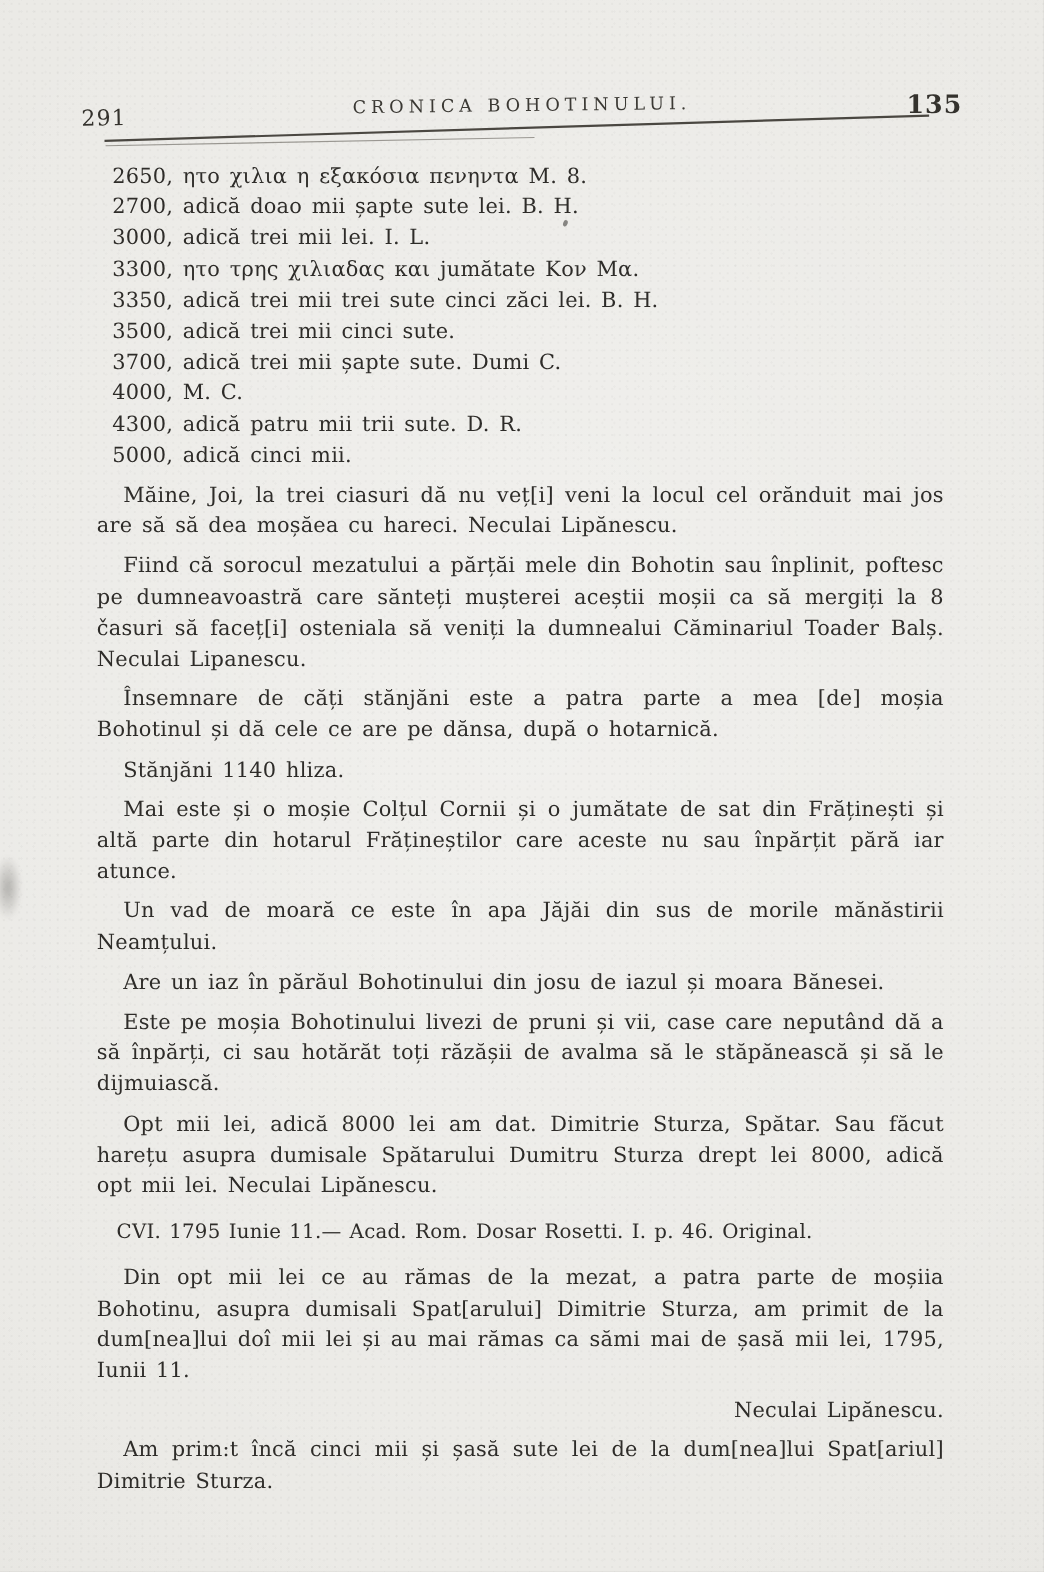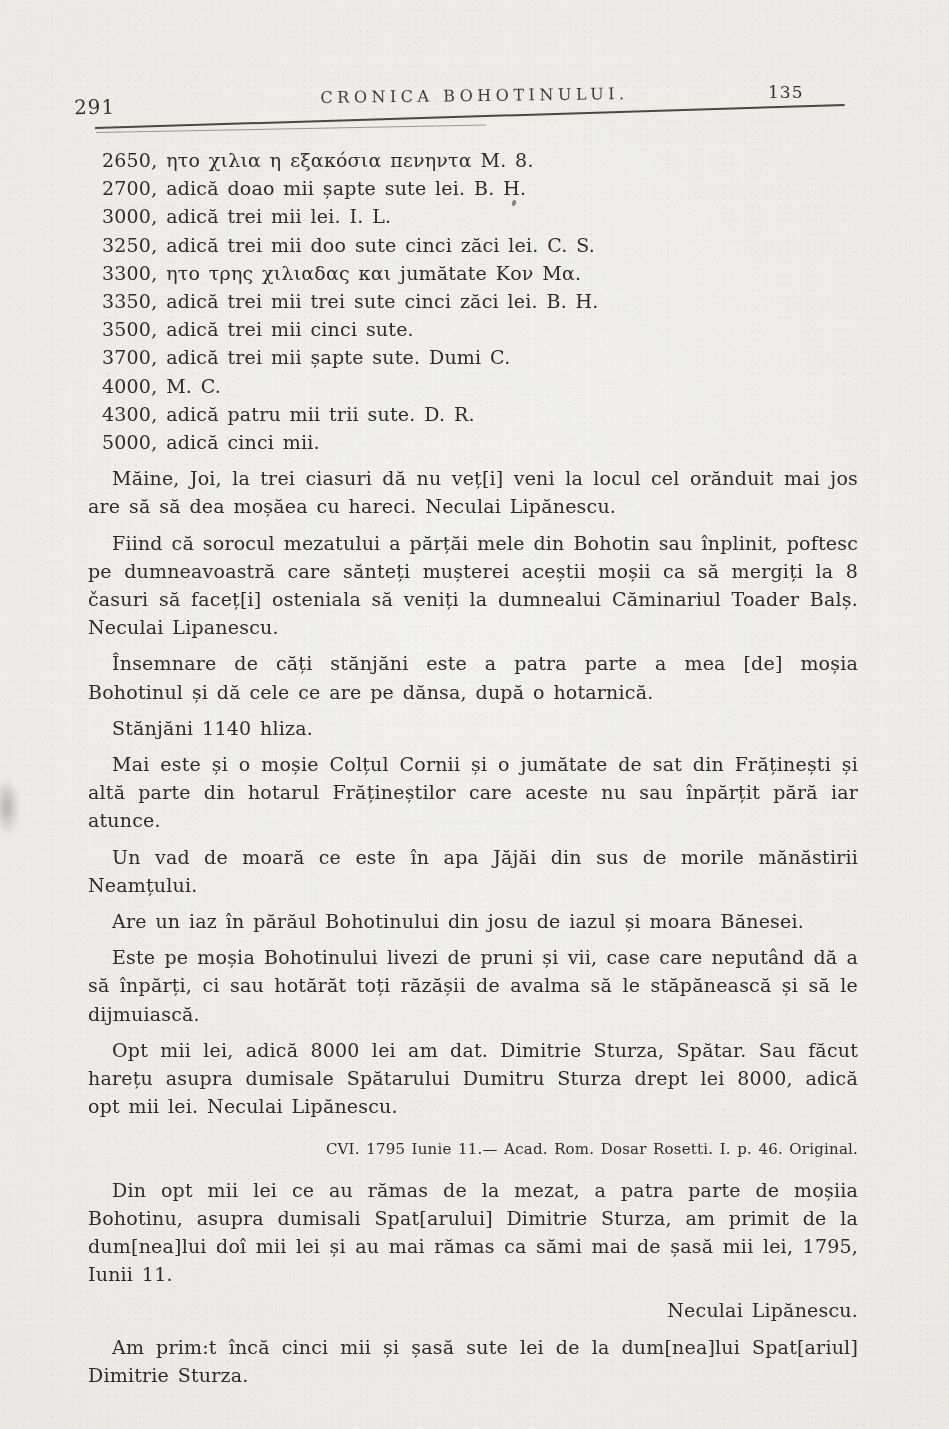--- a/index.html
+++ b/index.html
@@ -17,22 +17,22 @@
     color:#2e2c29;
     font-family:"DejaVu Serif", serif;
     overflow:hidden;
   }
   .folio-no{
     position:absolute;left:74px;top:95px;
     font-size:20px;letter-spacing:1px;color:#34322d;
     transform:rotate(-1deg);
   }
   .page-no{
-    position:absolute;left:768px;top:82px;
-    font-size:17px;letter-spacing:1px;color:#34322d;
+    position:absolute;left:824px;top:82px;
+    font-size:23px;letter-spacing:1px;color:#34322d;font-weight:bold;
   }
   .running-title{
     position:absolute;left:0;right:0;top:86px;
     text-align:center;
     font-size:16px;letter-spacing:4.5px;color:#3b3934;
     font-variant:small-caps;
     transform:rotate(-0.7deg);
   }
   .rule{
     position:absolute;left:95px;top:127px;width:750px;height:1.6px;
@@ -47,23 +47,23 @@
   .body{
     position:absolute;left:80px;top:146px;width:786px;
     font-size:19px;line-height:28.2px;
     letter-spacing:0.2px;word-spacing:2.5px;
     text-align:justify;
   }
   .price-list{padding-left:22px;}
   .price-list .entry{white-space:nowrap;}
   .body p{margin:8px;text-indent:24px;}
   .citation{
-    font-size:15px;line-height:26px;
+    font-size:18px;line-height:26px;
     margin-top:15px !important;margin-bottom:14px !important;
-    text-align:right;text-indent:18px !important;
+    text-align:left;text-indent:18px !important;
     word-spacing:1.5px;
   }
   .signature{text-indent:122px !important;text-align:right;}
   .smudge{
     position:absolute;left:-10px;top:768px;width:34px;height:78px;
     background:radial-gradient(closest-side, rgba(70,68,64,0.35), rgba(70,68,64,0) 75%);
     filter:blur(2px);
   }
   .speck{
     position:absolute;left:512px;top:200px;width:4px;height:6px;
@@ -81,21 +81,20 @@
   <span class="page-no">135</span>
   <div class="rule"></div>
   <div class="rule-2"></div>
 
   <div class="body">
 
     <div class="price-list">
       <div class="entry">2650, ητο χιλια η εξακόσια πενηντα Μ. 8.</div>
       <div class="entry">2700, adică doao mii șapte sute lei. B. H.</div>
       <div class="entry">3000, adică trei mii lei. I. L.</div>
-      <div class="entry">3250, adică trei mii doo sute cinci zăci lei. C. S.</div>
       <div class="entry">3300, ητο τρης χιλιαδας και jumătate Κον Μα.</div>
       <div class="entry">3350, adică trei mii trei sute cinci zăci lei. B. H.</div>
       <div class="entry">3500, adică trei mii cinci sute.</div>
       <div class="entry">3700, adică trei mii șapte sute. Dumi C.</div>
       <div class="entry">4000, M. C.</div>
       <div class="entry">4300, adică patru mii trii sute. D. R.</div>
       <div class="entry">5000, adică cinci mii.</div>
     </div>
 
     <p>Măine, Joi, la trei ciasuri dă nu veț[i] veni la locul cel orănduit mai jos are să să dea moșăea cu hareci. Neculai Lipănescu.</p>

